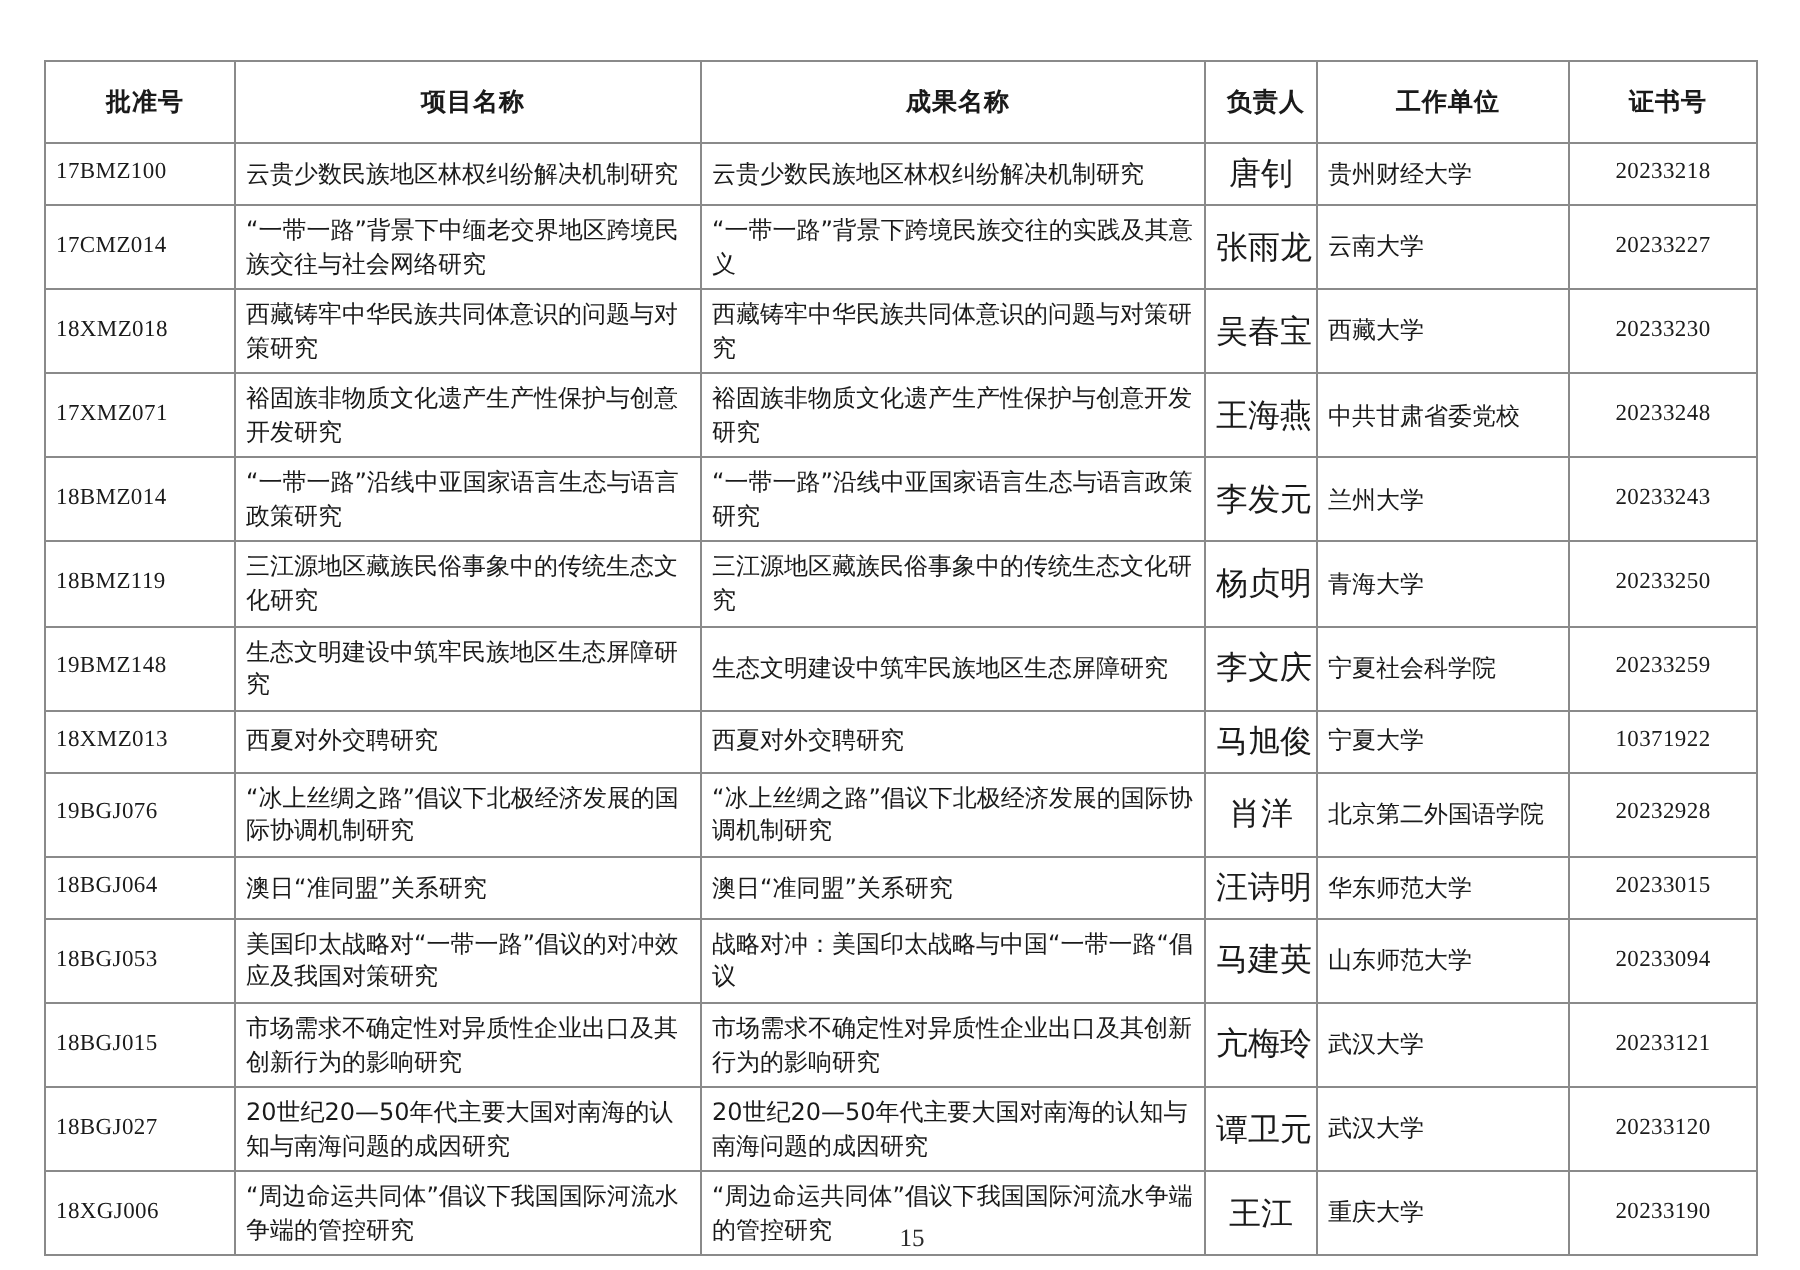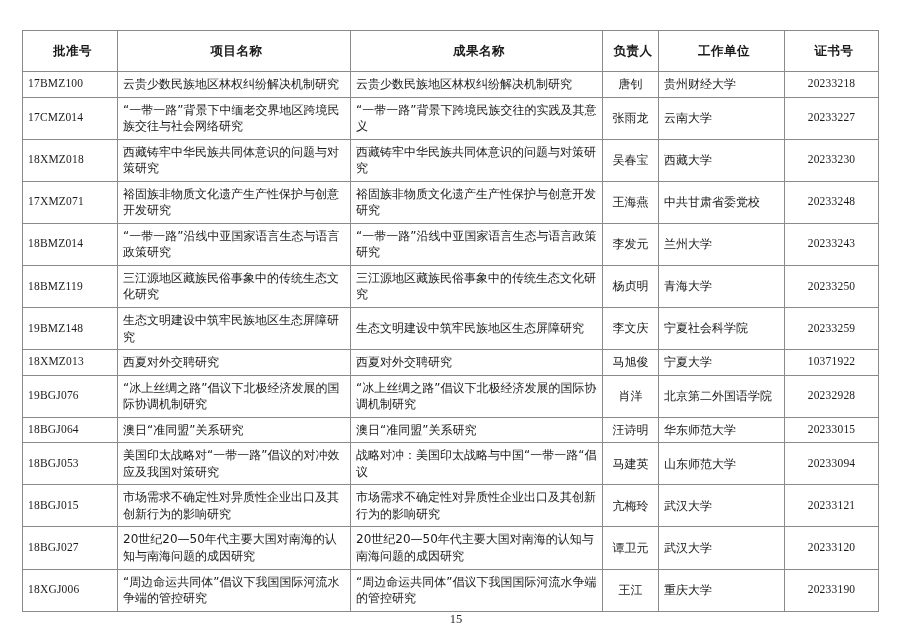--- a/index.html
+++ b/index.html
@@ -63,21 +63,21 @@
     font-family: "Liberation Serif", "DejaVu Serif", serif;
   }
   td.cell-proj,
   td.cell-result {
     text-align: left;
     font-size: 12px;
     padding-left: 6px;
   }
   td.cell-person {
     text-align: center;
-    font-size: 12px;
+    font-size: 16px;
     white-space: nowrap;
   }
   td.cell-unit {
     text-align: left;
     font-size: 12px;
     padding-left: 6px;
     margin-top: 16px;
   }
   td.cell-cert {
     text-align: center;

